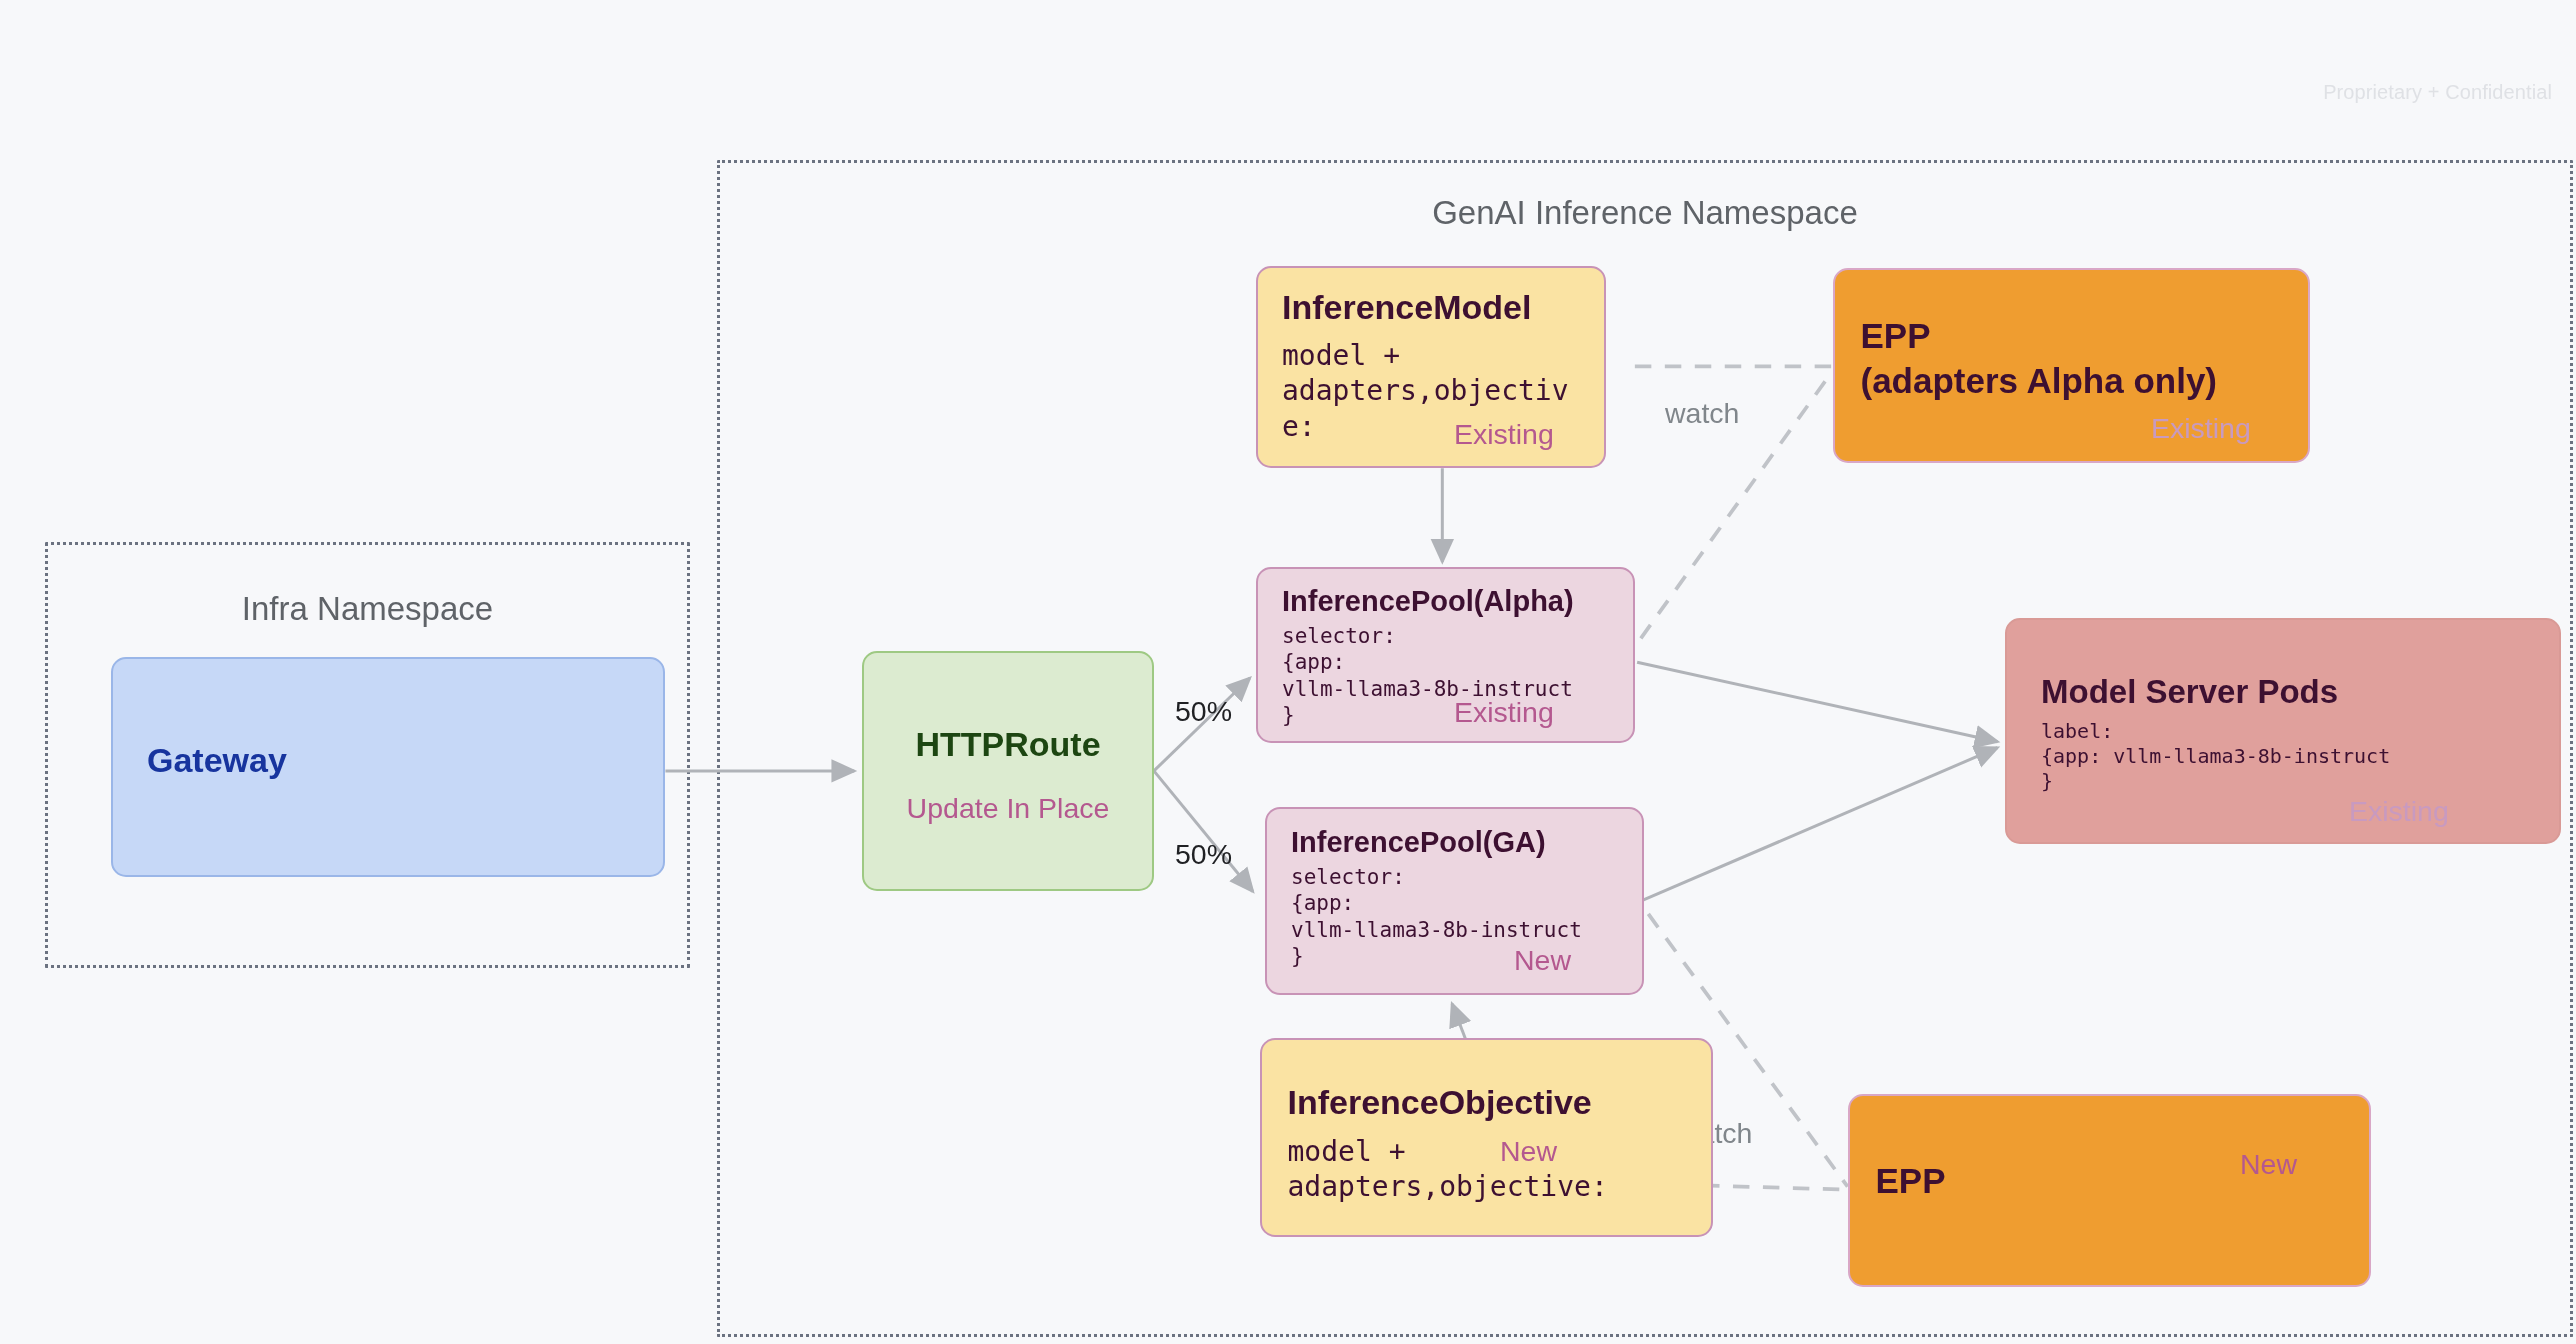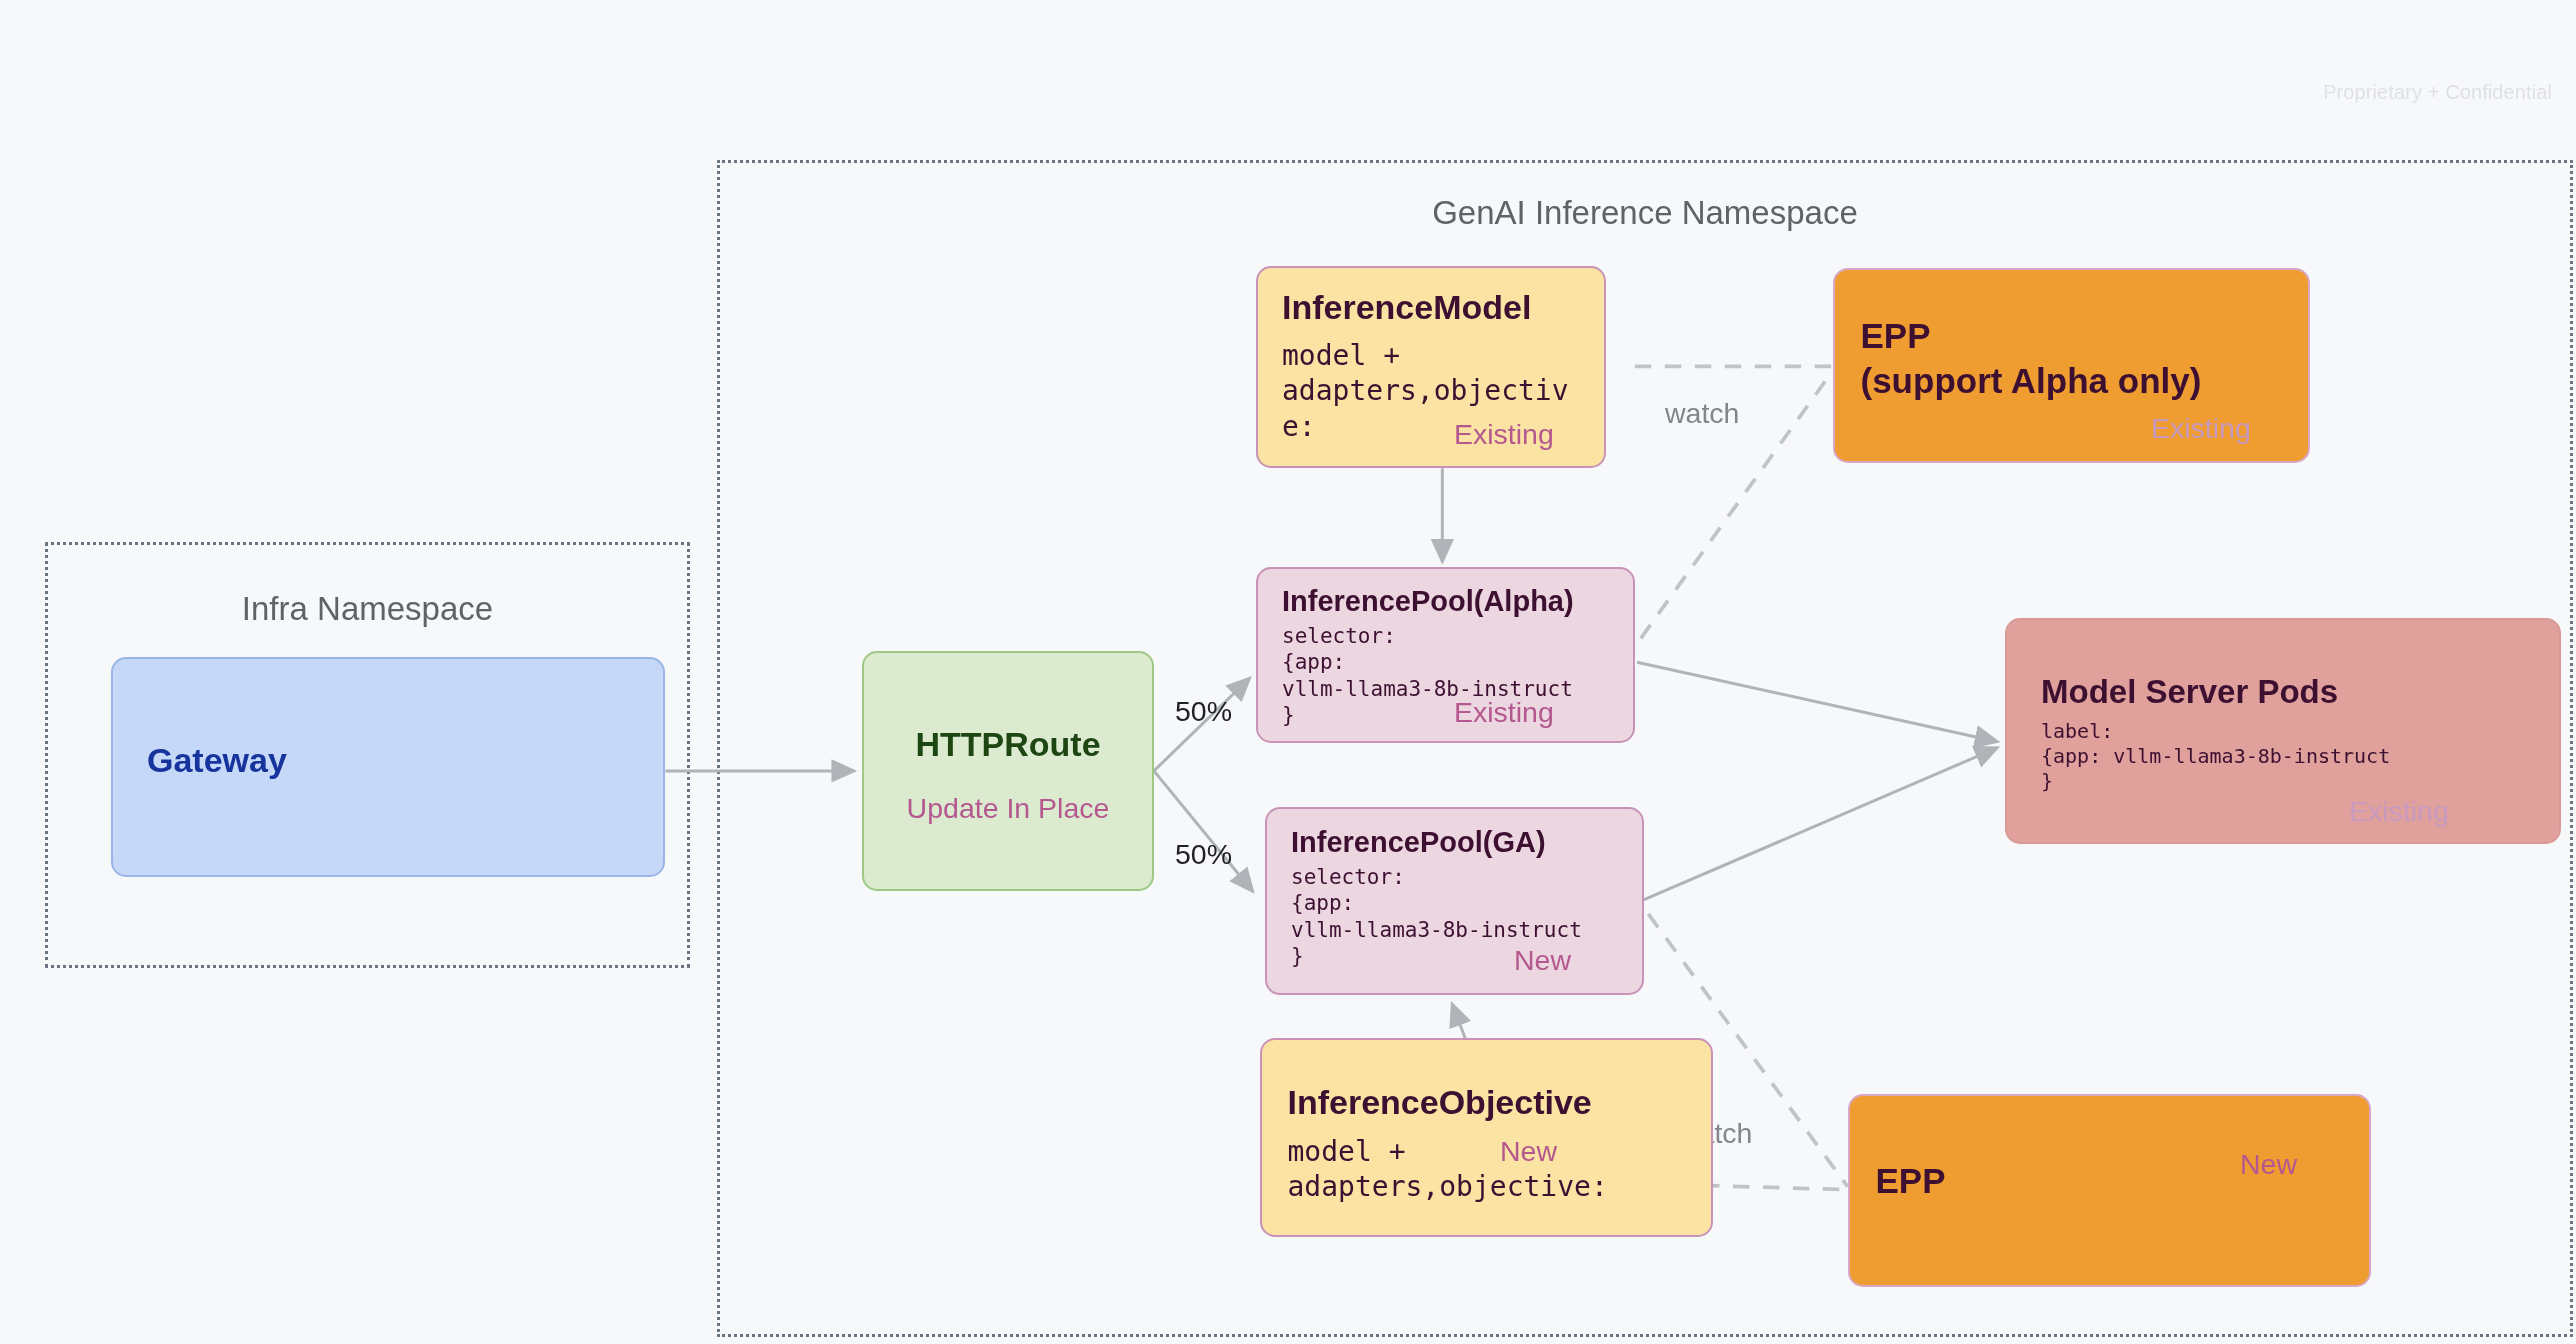--- a/index.html
+++ b/index.html
@@ -137,21 +137,21 @@
   <div class="node n-yellow" style="left:1256px;top:266px;width:350px;height:202px;">
     <div class="title" style="position:absolute;left:24px;top:19.5px;font-size:34px;">InferenceModel</div>
     <div class="mono" style="position:absolute;left:24px;top:70px;font-size:28px;">model +
 adapters,objectiv
 e:</div>
     <div class="tag" style="left:196px;top:150px;font-size:28.5px;">Existing</div>
   </div>
 
   <div class="node n-orange" style="left:1833px;top:268px;width:477px;height:195px;">
     <div class="title" style="position:absolute;left:25.5px;top:46px;font-size:35px;">EPP</div>
-    <div class="title" style="position:absolute;left:25.5px;top:91px;font-size:35px;">(support Alpha only)</div>
+    <div class="title" style="position:absolute;left:25.5px;top:91px;font-size:35px;">(adapters Alpha only)</div>
     <div class="tag faded" style="left:316px;top:142px;font-size:28.5px;">Existing</div>
   </div>
 
   <div class="node n-pink" style="left:1256px;top:567px;width:379px;height:176px;">
     <div class="title" style="position:absolute;left:24px;top:15.7px;font-size:29px;">InferencePool(Alpha)</div>
     <div class="mono" style="position:absolute;left:24px;top:54px;font-size:21px;">selector:
 {app:
 vllm-llama3-8b-instruct
 }</div>
     <div class="tag" style="left:196px;top:127px;font-size:28.5px;">Existing</div>

